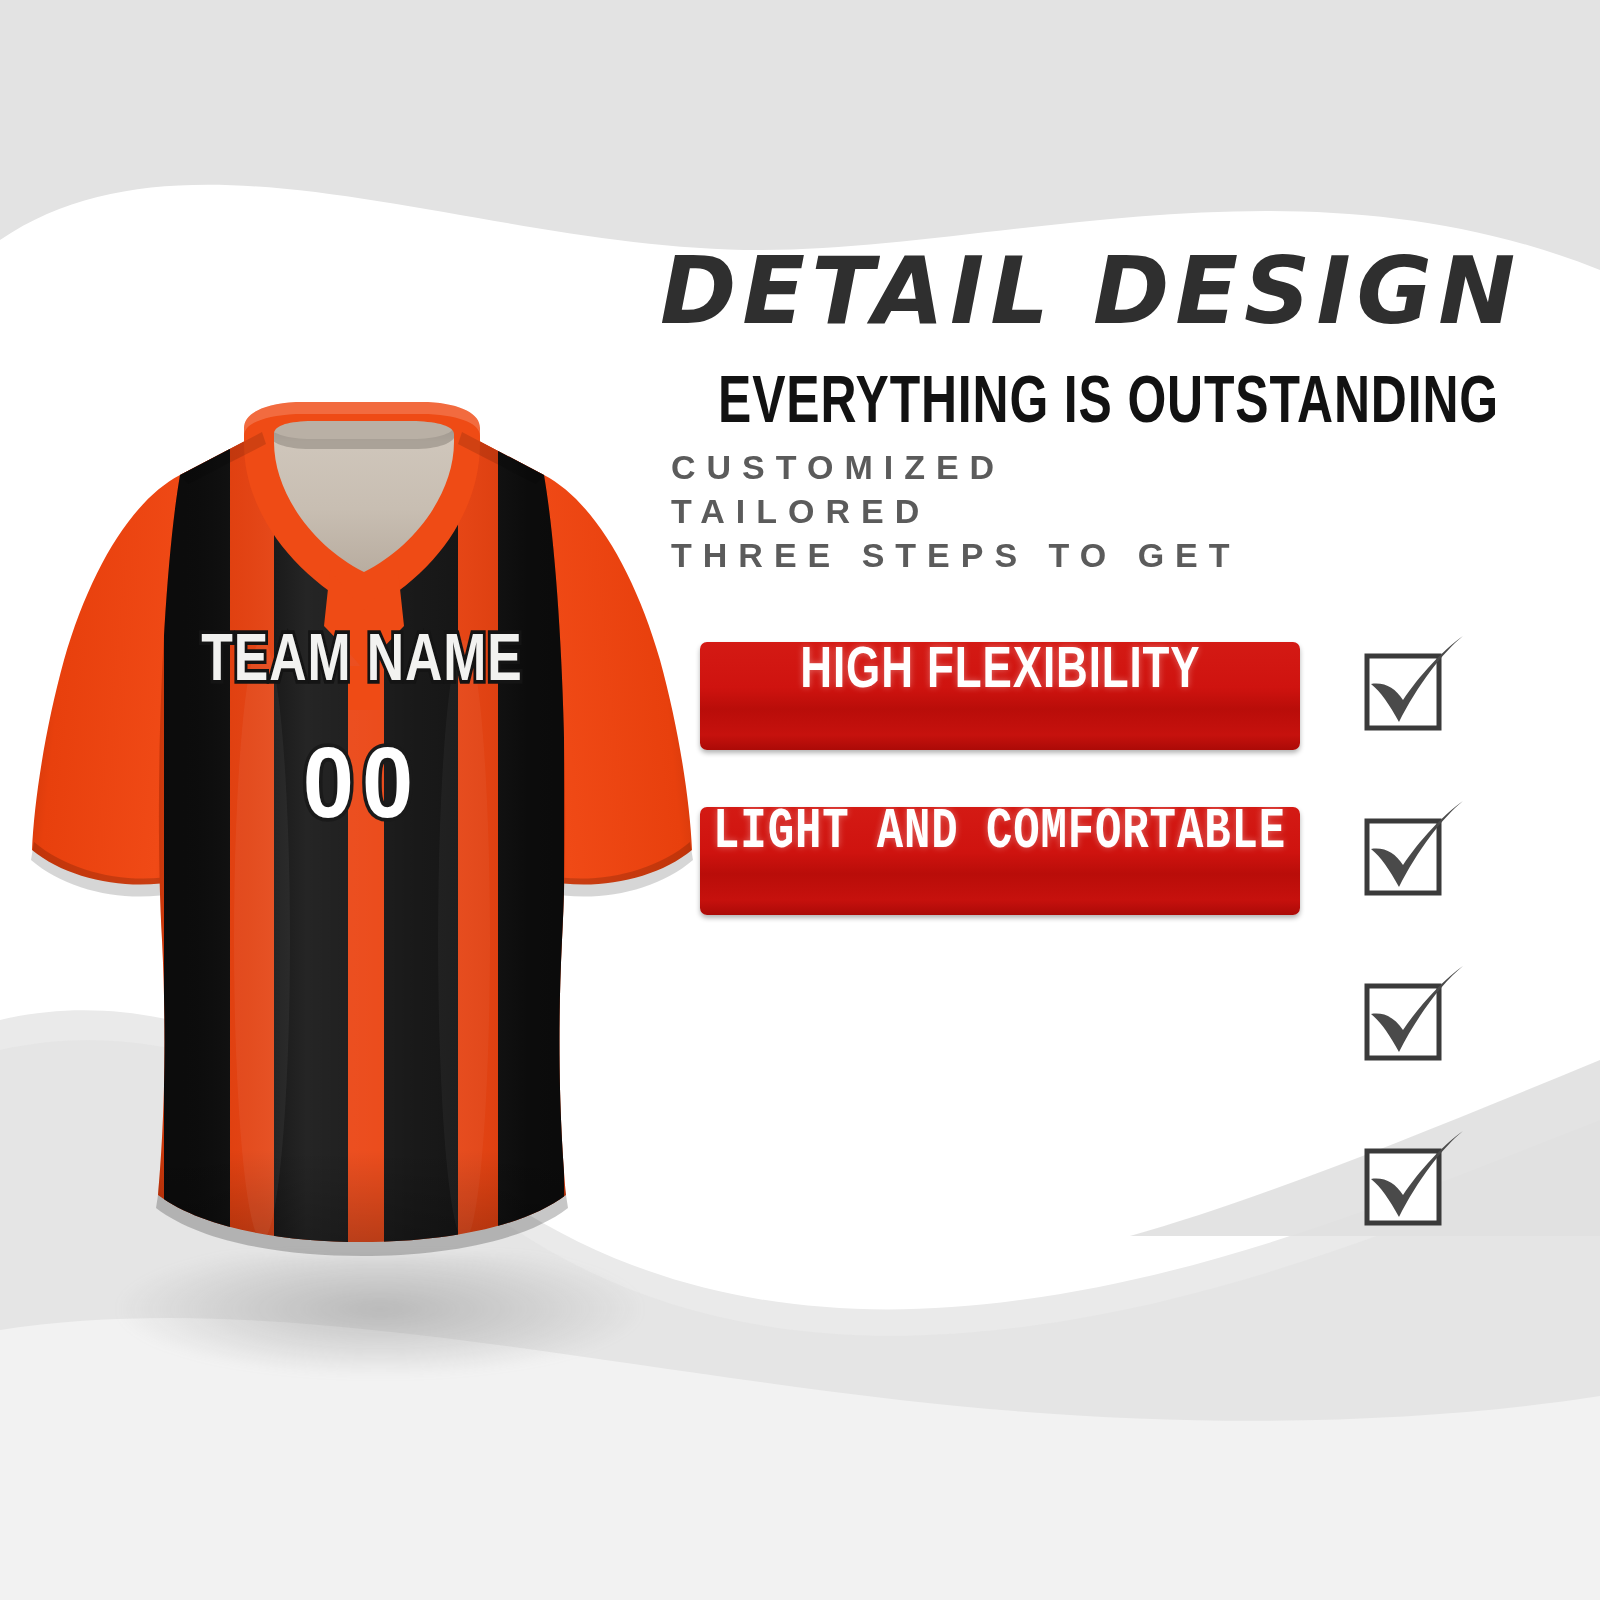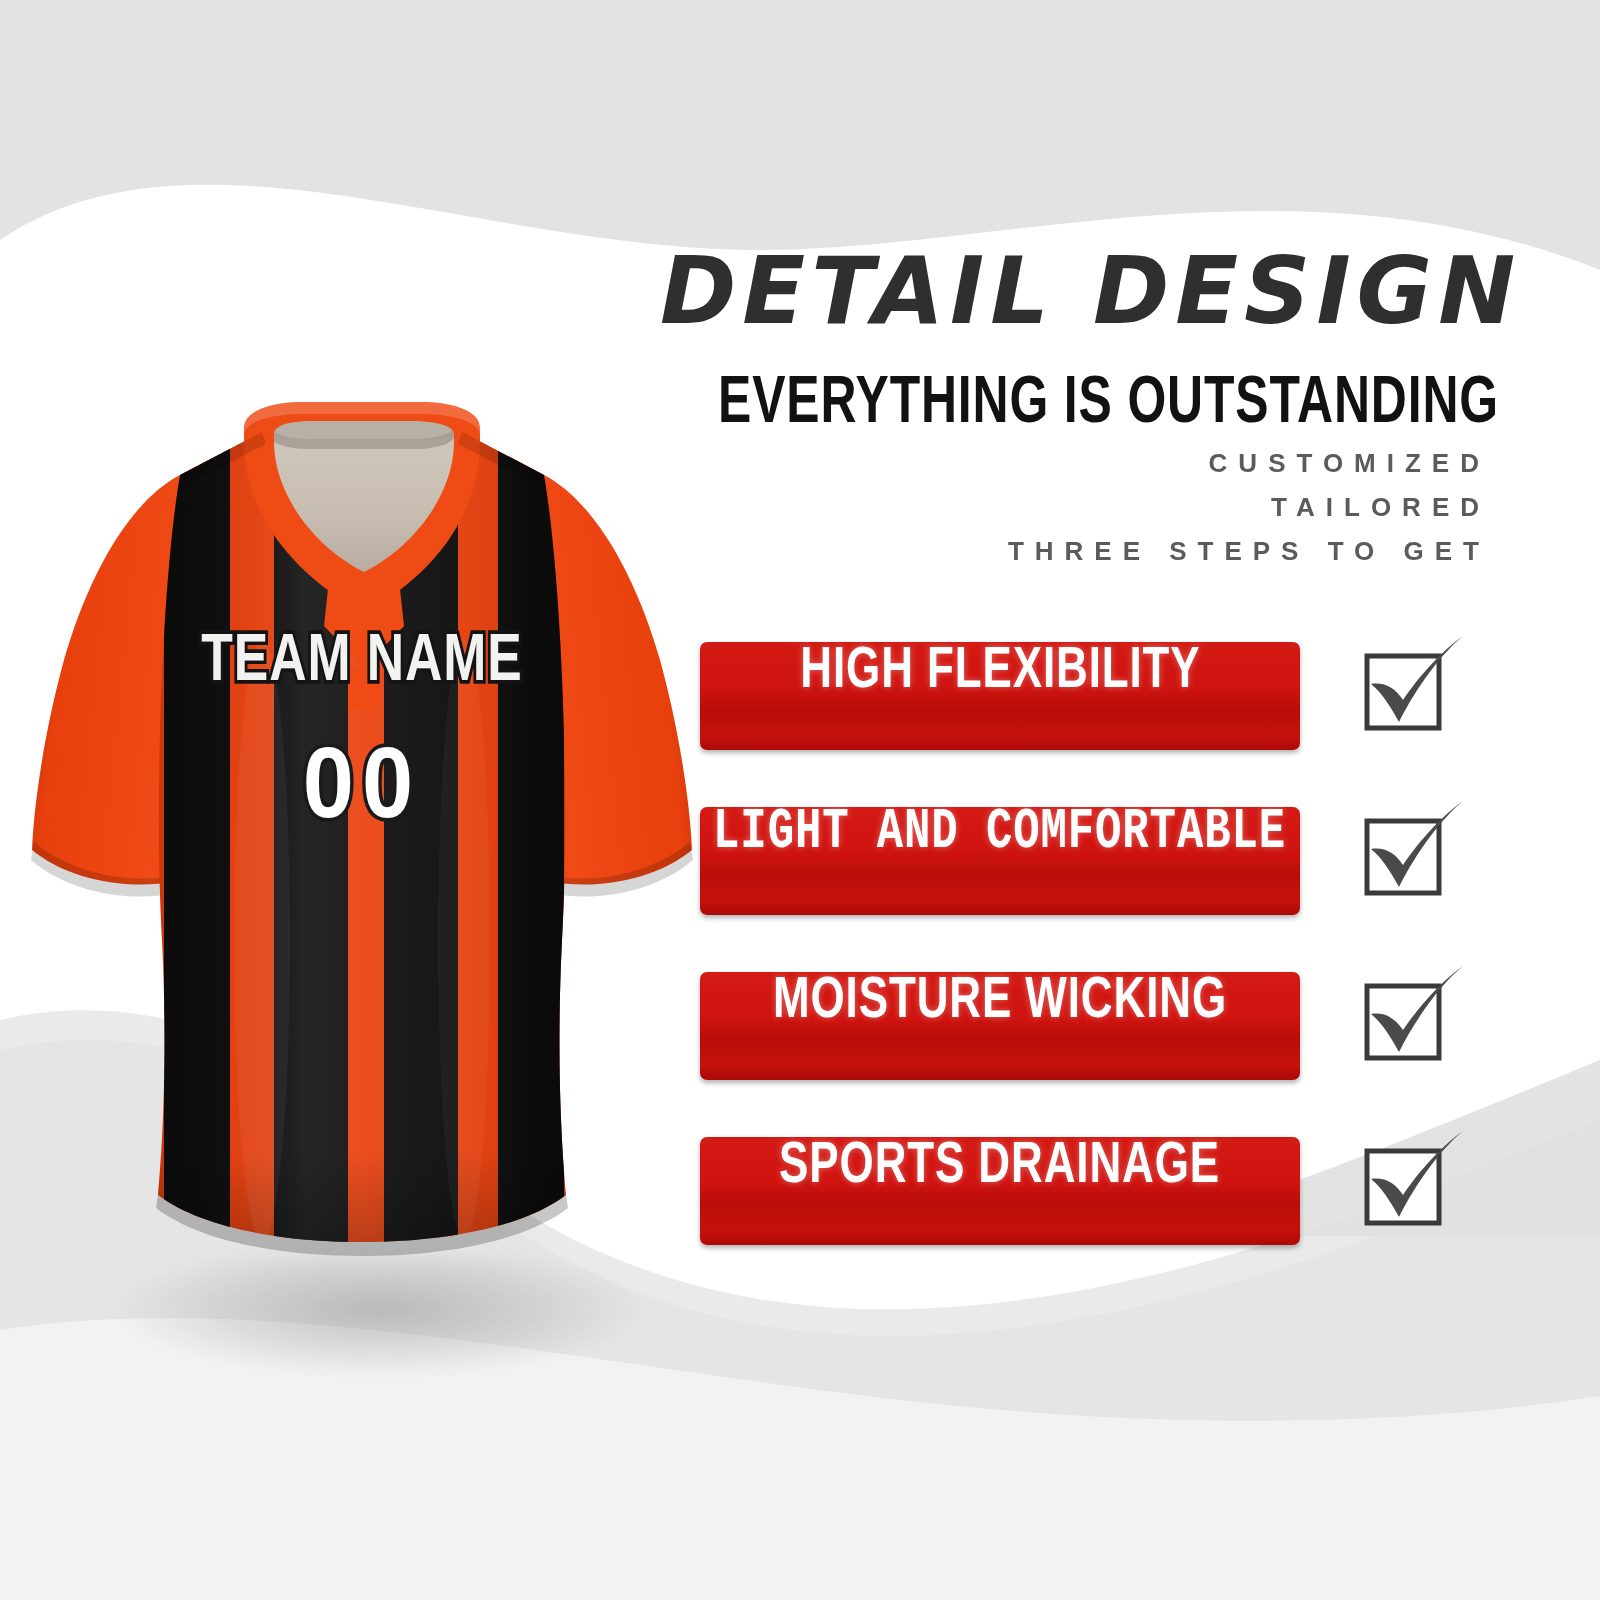--- a/index.html
+++ b/index.html
@@ -70,22 +70,22 @@
     font-size:58px;
     font-weight:bold;
     letter-spacing:1px;
     color:#121212;
     transform:scaleX(0.86) scaleY(1.15);
     transform-origin:50% 0%;
     white-space:nowrap;
   }
   .tagline{
     position:absolute;left:0;width:830px;
-    text-align:right;
-    font-size:26px;
+    text-align:left;
+    font-size:34px;
     font-weight:bold;
     letter-spacing:11px;
     color:#5b5b5b;
     text-indent:11px;
     white-space:nowrap;
   }
   #tag0{top:448px;}
   #tag1{top:492px;}
   #tag2{top:536px;}
 
@@ -296,33 +296,27 @@
       <div class="banner">
         <span class="banner-label">LIGHT AND COMFORTABLE</span>
       </div>
       <svg class="check" viewBox="0 0 120 120">
         <rect x="22" y="26" width="72" height="72" fill="#ffffff" stroke="#3a3a3a" stroke-width="5"></rect>
         <path d="M118 6 C98 22 72 56 54 92 C44 74 36 62 26 54 C40 52 50 58 58 70 C74 46 98 20 118 6 Z" fill="#4a4a4a"></path>
       </svg>
     </div>
 
     <div class="feature-row" style="top:972px;">
-      <div class="banner">
-        <span class="banner-label">MOISTURE WICKING</span>
-      </div>
       <svg class="check" viewBox="0 0 120 120">
         <rect x="22" y="26" width="72" height="72" fill="#ffffff" stroke="#3a3a3a" stroke-width="5"></rect>
         <path d="M118 6 C98 22 72 56 54 92 C44 74 36 62 26 54 C40 52 50 58 58 70 C74 46 98 20 118 6 Z" fill="#4a4a4a"></path>
       </svg>
     </div>
 
     <div class="feature-row" style="top:1137px;">
-      <div class="banner">
-        <span class="banner-label">SPORTS DRAINAGE</span>
-      </div>
       <svg class="check" viewBox="0 0 120 120">
         <rect x="22" y="26" width="72" height="72" fill="#ffffff" stroke="#3a3a3a" stroke-width="5"></rect>
         <path d="M118 6 C98 22 72 56 54 92 C44 74 36 62 26 54 C40 52 50 58 58 70 C74 46 98 20 118 6 Z" fill="#4a4a4a"></path>
       </svg>
     </div>
 
   </div>
 </div>
 
 </body></html>

